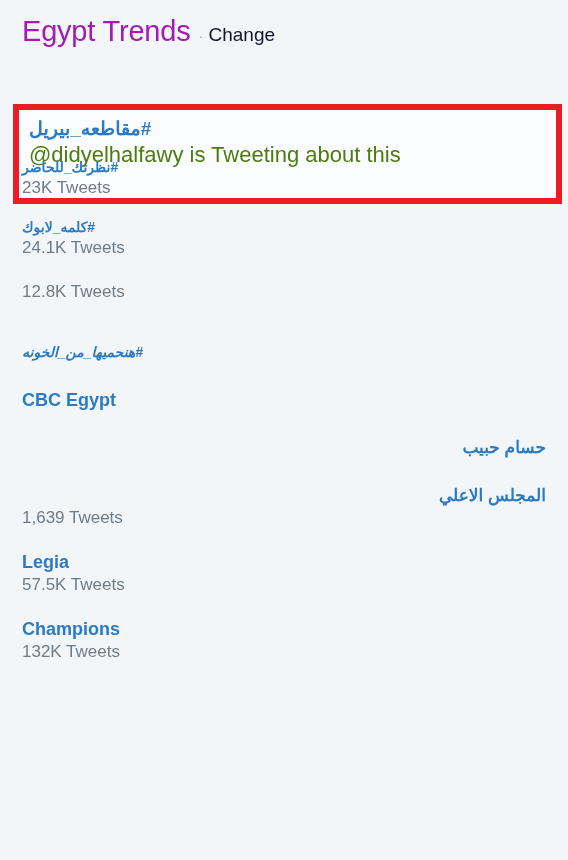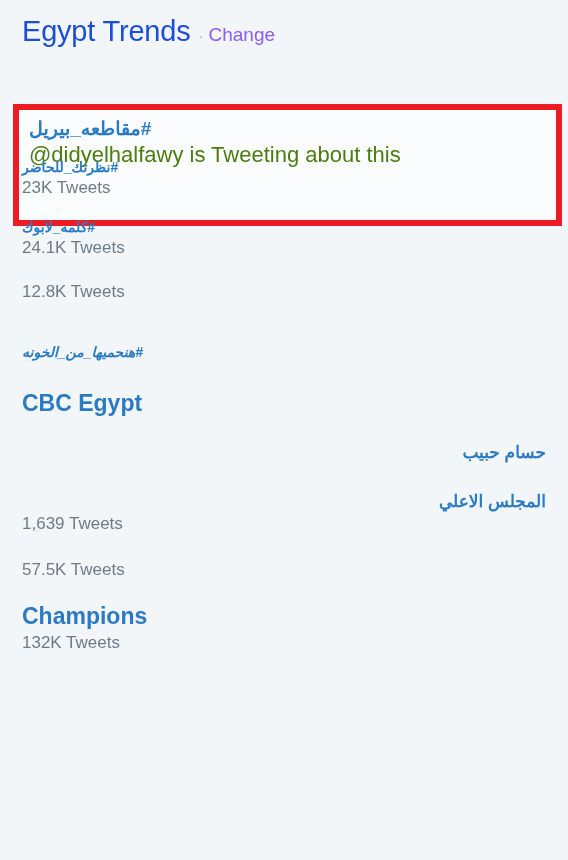--- a/index.html
+++ b/index.html
@@ -24,33 +24,33 @@
   }
 
   
   .module-header {
     display: flex;
     align-items: baseline;
     padding: 14px 0 0 22px;
   }
   .module-title {
     font-size: 29px;
-    color: #1d4ed8;
+    color: #a21caf;
     font-weight: normal;
     letter-spacing: -0.2px;
     line-height: 34px;
   }
   .header-sep {
     font-size: 15px;
     color: #9aa6b0;
     margin: 0 5px 0 8px;
   }
   .change-link {
     font-size: 19px;
-    color: #8b5cf6;
+    color: #0f172a;
     text-decoration: none;
     cursor: pointer;
     line-height: 24px;
   }
 
   
   .trend-list {
     list-style: none;
     margin: 0;
     padding: 0;
@@ -86,32 +86,32 @@
   }
   .ar-plain {
     font-size: 17px;
     font-weight: bold;
     direction: rtl;
     unicode-bidi: embed;
     text-align: right;
     color: #2b7bc4;
   }
   .latin-big {
-    font-size: 23px;
+    font-size: 18px;
     font-weight: bold;
     color: #2b7bc4;
   }
 
   
   .highlight-wrap {
     position: absolute;
     left: 13px;
     top: 56px;
     width: 549px;
-    height: 122px;
+    height: 100px;
     border: 6px solid #ed1c24;
     background: #fafcfd;
     box-sizing: border-box;
   }
   .highlight-inner {
     padding: 8px 0 0 10px;
   }
   .highlight-inner .ar-hash {
     font-size: 19px;
     line-height: 1.2;
@@ -183,20 +183,21 @@
     </li>
     <li class="gap-lg" style="height:28px;"></li>
 
     <li class="trend-item">
       <span class="trend-name ar-plain">المجلس الاعلي</span>
       <span class="trend-meta">1,639 Tweets</span>
     </li>
     <li class="gap-lg" style="height:22px;"></li>
 
     <li class="trend-item">
+      <span class="trend-name latin-big">Legia</span>
       <span class="trend-meta">57.5K Tweets</span>
     </li>
     <li class="gap-lg" style="height:22px;"></li>
 
     <li class="trend-item">
       <span class="trend-name latin-big">Champions</span>
       <span class="trend-meta">132K Tweets</span>
     </li>
 
   </ul>

